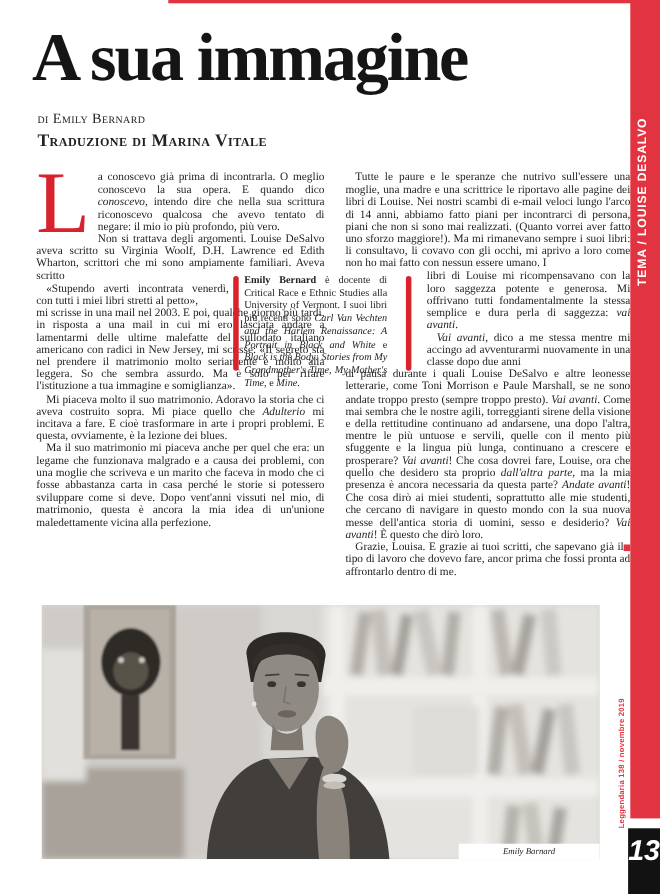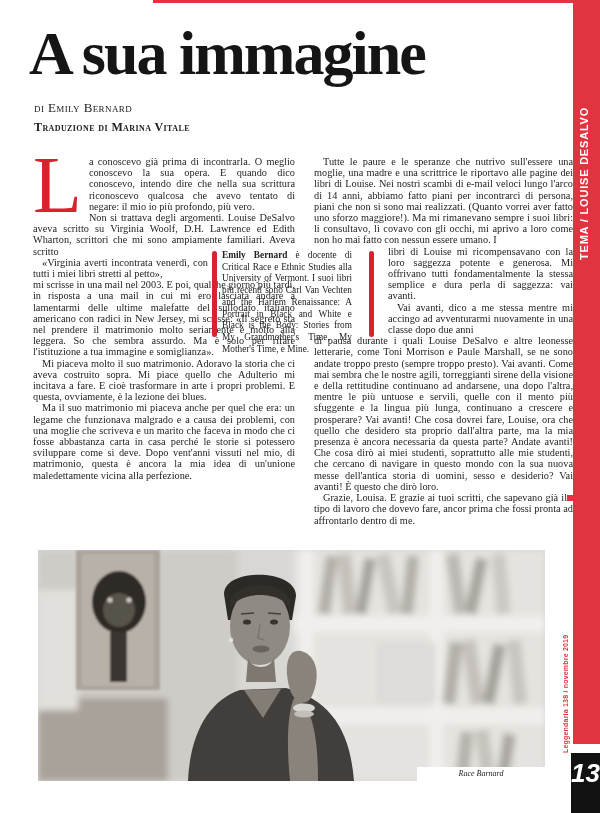--- a/index.html
+++ b/index.html
@@ -17,30 +17,30 @@
   .strip-label { left:578px; top:88px; height:172px; color:#ffffff; font-size:11px; letter-spacing:.8px; }
   .issue-label { left:562px; top:633px; height:120px; color:#e23440; font-size:7px; letter-spacing:.2px; }
   .pagenum-box { position:absolute; left:571px; top:753px; width:29px; height:60px; background:#121212;
                  color:#fff; font-family:"Liberation Sans", sans-serif; font-weight:bold;
                  font-size:26px; text-align:center; padding-top:5px;font-style:italic; }
   
   .title { position:absolute; left:29px; top:18px; font-size:62px; letter-spacing:-2px; color:#151515; }
   .byline { position:absolute; left:34px; top:100px; font-variant:small-caps; font-weight:normal;
             font-size:13px; letter-spacing:.4px; color:#222; }
   .transline { position:absolute; left:34px; top:120px; font-variant:small-caps; font-weight:bold;
-               font-size:12px; letter-spacing:.4px; color:#222; }
+               font-size:16px; letter-spacing:.4px; color:#222; }
   
   .col { position:absolute; top:156px; }
   .col-left  { left:33px;  width:262px; }
   .col-right { left:314px; width:259px; }
   .col p { text-align:justify; font-size:10.3px; line-height:11.2px; }
   .col p.indent { text-indent:9px; }
   .blk.narrow-left  { width:175px; }
   .blk.narrow-right { margin-left:74px; width:185px; }
-  .seg-i { }
+  .seg-i { font-style:italic; }
   .seg-b { font-weight:bold; }
   .dropcap { float:left; color:#d8232f; font-size:80px; line-height:56px; padding:1px 7px 0 0; }
   .endmark { float:right; width:6px; height:6px; background:#e23440; margin-top:3px; }
   
   .bio { position:absolute; left:212px; top:248px; width:162px; padding:2px 22px 0 10px;
          font-size:9.3px; line-height:11.7px; text-align:justify; color:#222; }
   .bio .bar { position:absolute; top:3px; width:5px; height:86px; background:#d8232f; border-radius:3px; }
   .bio .bar-l { left:0; } .bio .bar-r { right:0; }
   
   .photo { position:absolute; left:38px; top:550px; width:507px; height:231px; background:#d8d6d3; }
@@ -64,21 +64,21 @@
   <h1 class="title">A sua immagine</h1>
   <div class="byline">di Emily Bernard</div>
   <div class="transline">Traduzione di Marina Vitale</div>
 
   <div class="col col-left">
       <div class="blk full">
         <p><span class="dropcap">L</span><span>a conoscevo già prima di incontrarla. O meglio conoscevo la sua opera. E quando dico </span><span class="seg-i">conoscevo</span><span>, intendo dire che nella sua scrittura riconoscevo qualcosa che avevo tentato di negare: il mio io più profondo, più vero.</span></p>
         <p><span>Non si trattava degli argomenti. Louise DeSalvo aveva scritto su Virginia Woolf, D.H. Lawrence ed Edith Wharton, scrittori che mi sono ampiamente familiari. Aveva scritto</span></p>
       </div>
       <div class="blk narrow-left">
-        <p class="indent"><span>«Virginia averti incontrata venerdì, con tutti i miei libri stretti al petto»,</span></p>
+        <p class="indent"><span>«Stupendo averti incontrata venerdì, con tutti i miei libri stretti al petto»,</span></p>
       </div>
       <div class="blk full">
         <p><span>mi scrisse in una mail nel 2003. E poi, qualche giorno più tardi, in risposta a una mail in cui mi ero lasciata andare a lamentarmi delle ultime malefatte del sullodato italiano americano con radici in New Jersey, mi scrisse: «Il segreto sta nel prendere il matrimonio molto seriamente e molto alla leggera. So che sembra assurdo. Ma è solo per rifare l'istituzione a tua immagine e somiglianza».</span></p>
         <p class="indent"><span>Mi piaceva molto il suo matrimonio. Adoravo la storia che ci aveva costruito sopra. Mi piace quello che </span><span class="seg-i">Adulterio</span><span> mi incitava a fare. E cioè trasformare in arte i propri problemi. E questa, ovviamente, è la lezione dei blues.</span></p>
         <p class="indent"><span>Ma il suo matrimonio mi piaceva anche per quel che era: un legame che funzionava malgrado e a causa dei problemi, con una moglie che scriveva e un marito che faceva in modo che ci fosse abbastanza carta in casa perché le storie si potessero sviluppare come si deve. Dopo vent'anni vissuti nel mio, di matrimonio, questa è ancora la mia idea di un'unione maledettamente vicina alla perfezione.</span></p>
       </div>
     </div>
   <div class="col col-right">
       <div class="blk full">
         <p class="indent"><span>Tutte le paure e le speranze che nutrivo sull'essere una moglie, una madre e una scrittrice le riportavo alle pagine dei libri di Louise. Nei nostri scambi di e-mail veloci lungo l'arco di 14 anni, abbiamo fatto piani per incontrarci di persona, piani che non si sono mai realizzati. (Quanto vorrei aver fatto uno sforzo maggiore!). Ma mi rimanevano sempre i suoi libri: li consultavo, li covavo con gli occhi, mi aprivo a loro come non ho mai fatto con nessun essere umano. I</span></p>
@@ -159,16 +159,16 @@
         <path d="M222,74 L220,88 L226,90" stroke="#7a746d" stroke-width="1.4" fill="none"></path>
         <ellipse cx="223" cy="99" rx="8.5" ry="3.4" fill="#6b645e"></ellipse>
         <circle cx="193" cy="90" r="2.2" fill="#e5e3e0"></circle>
         <path d="M210,108 C214,120 232,120 236,108 L238,132 L208,132 Z" fill="#7e7871"></path>
         <path d="M252,140 C244,112 252,96 266,102 C280,108 282,128 274,146 C268,158 256,152 252,140 Z" fill="#8a837b"></path>
         <path d="M262,150 C274,160 280,186 280,231 L252,231 C248,190 250,162 256,148 Z" fill="#8a837b"></path>
         <ellipse cx="266" cy="158" rx="11" ry="4.5" fill="#d8d6d2"></ellipse>
         <ellipse cx="266" cy="164" rx="10" ry="3.5" fill="#c2bfba"></ellipse>
       </g>
     </svg>
-    <div class="caption">Race Barnard</div>
+    <div class="caption">Emily Barnard</div>
   </div>
 
 </div>
 
 </body></html>

